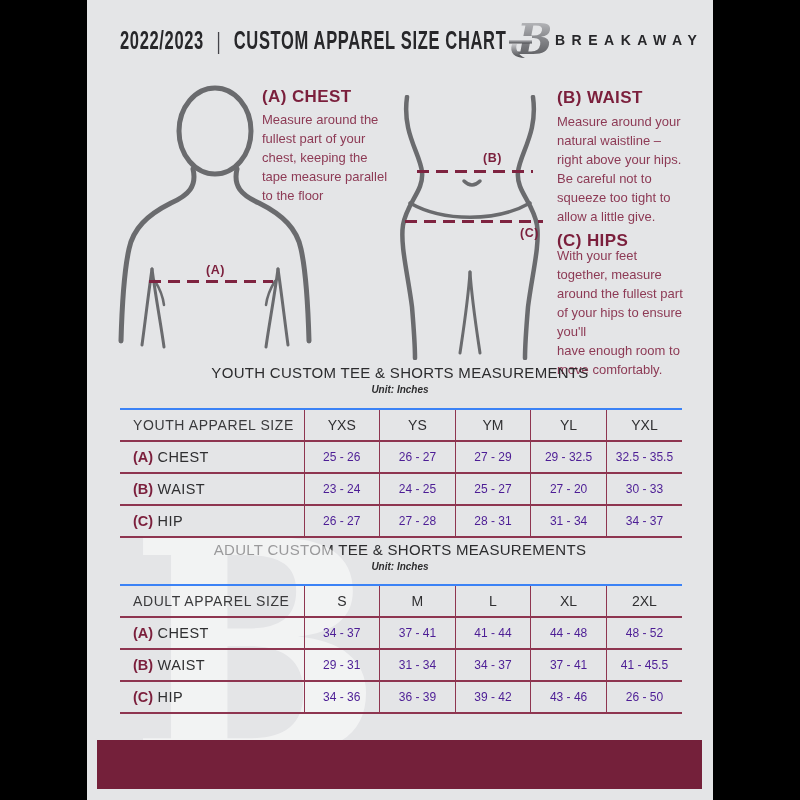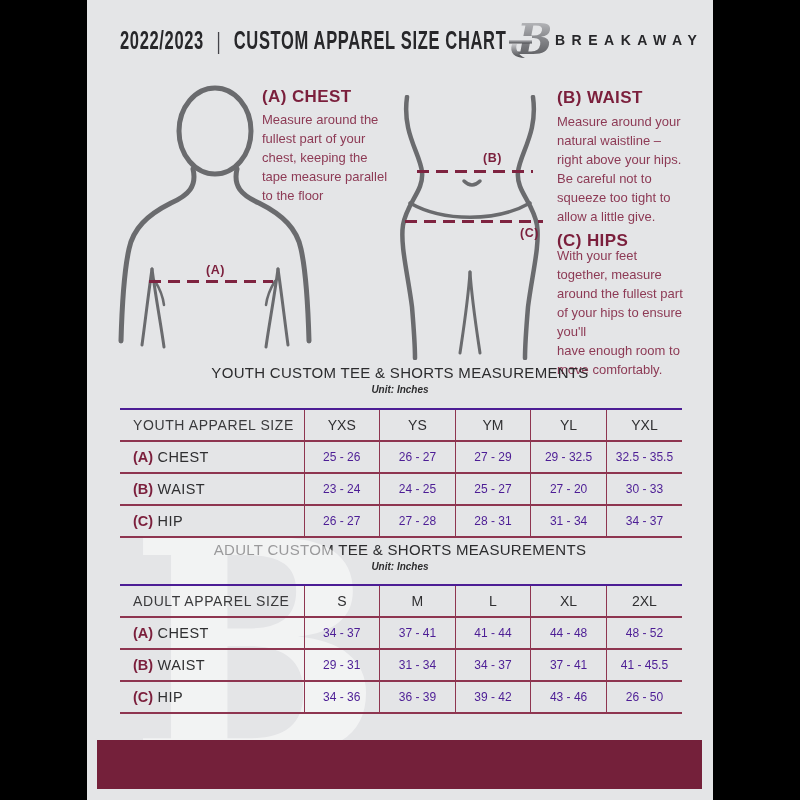--- a/index.html
+++ b/index.html
@@ -24,21 +24,21 @@
   .marker { position:absolute; font-size:12.5px; font-weight:bold; color:#7b1f3c; letter-spacing:0.5px; }
 
   
   .measure-heading { position:absolute; font-size:17px; font-weight:bold; color:#7b1f3c; letter-spacing:0.4px; }
   .measure-body { position:absolute; font-size:13px; line-height:19px; color:#8d3a55; white-space:pre-line; }
 
   
   .section-title { position:absolute; left:0; width:626px; text-align:center; font-size:15px; font-weight:normal; color:#2c2c2e; letter-spacing:0.3px; }
   .section-unit { position:absolute; left:0; width:626px; text-align:center; font-size:10px; font-style:italic; font-weight:bold; color:#2c2c2e; }
   table.size-table { position:absolute; left:33px; width:562px; border-collapse:collapse; table-layout:fixed; z-index:2; }
-  table.size-table tr { height:32px; border-top:2px solid #4c1d95; border-bottom:2px solid #8e3550; }
+  table.size-table tr { height:32px; border-top:2px solid #3b82f6; border-bottom:2px solid #8e3550; }
   table.size-table th, table.size-table td { border-left:1.5px solid #8e3550; font-weight:normal; text-align:center; vertical-align:middle; }
   table.size-table th:first-child, table.size-table td:first-child { border-left:none; text-align:left; padding-left:13px; }
   .col-label-header { font-size:14px; letter-spacing:0.6px; color:#3a3a3c; }
   .size-head { font-size:14px; font-weight:bold; color:#2f2f31; }
   .row-prefix { font-weight:bold; color:#7b1f3c; font-size:14.5px; }
   .row-name { color:#2f2f31; font-size:14.5px; letter-spacing:0.4px; }
   .cell-val { font-size:12px; color:#4c1d95; }
 
   
   .watermark { position:absolute; left:42px; top:528px; z-index:1; font-family:"DejaVu Serif",serif;

